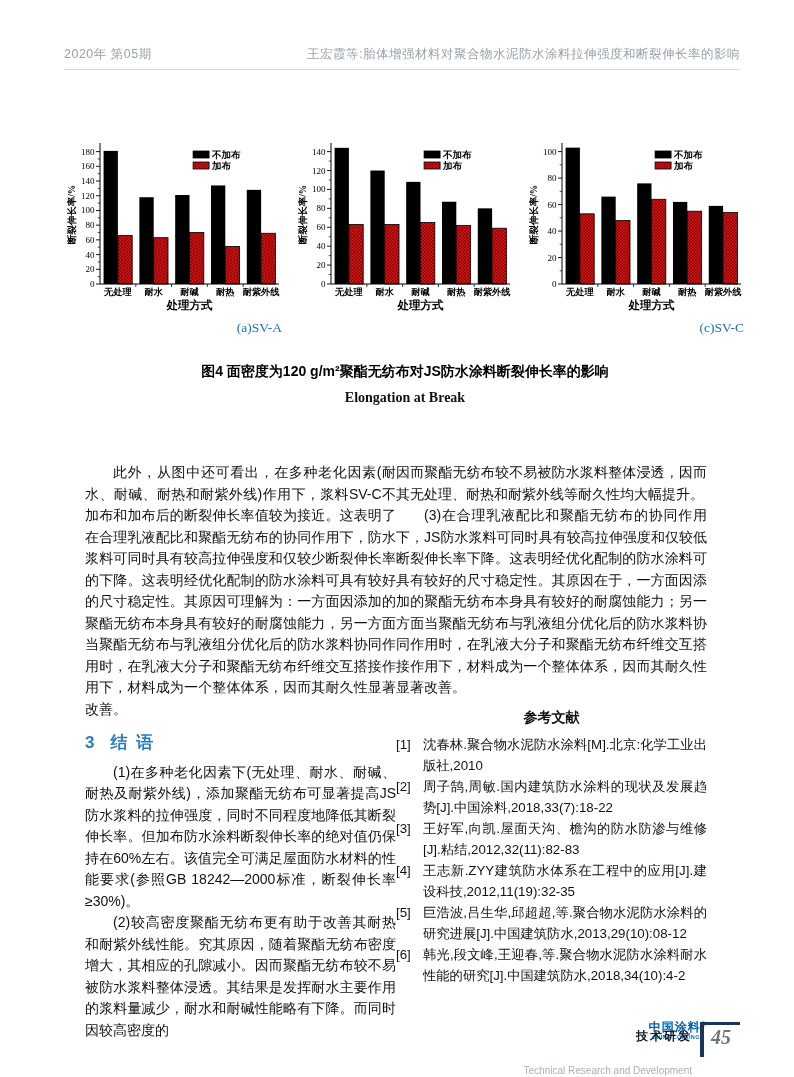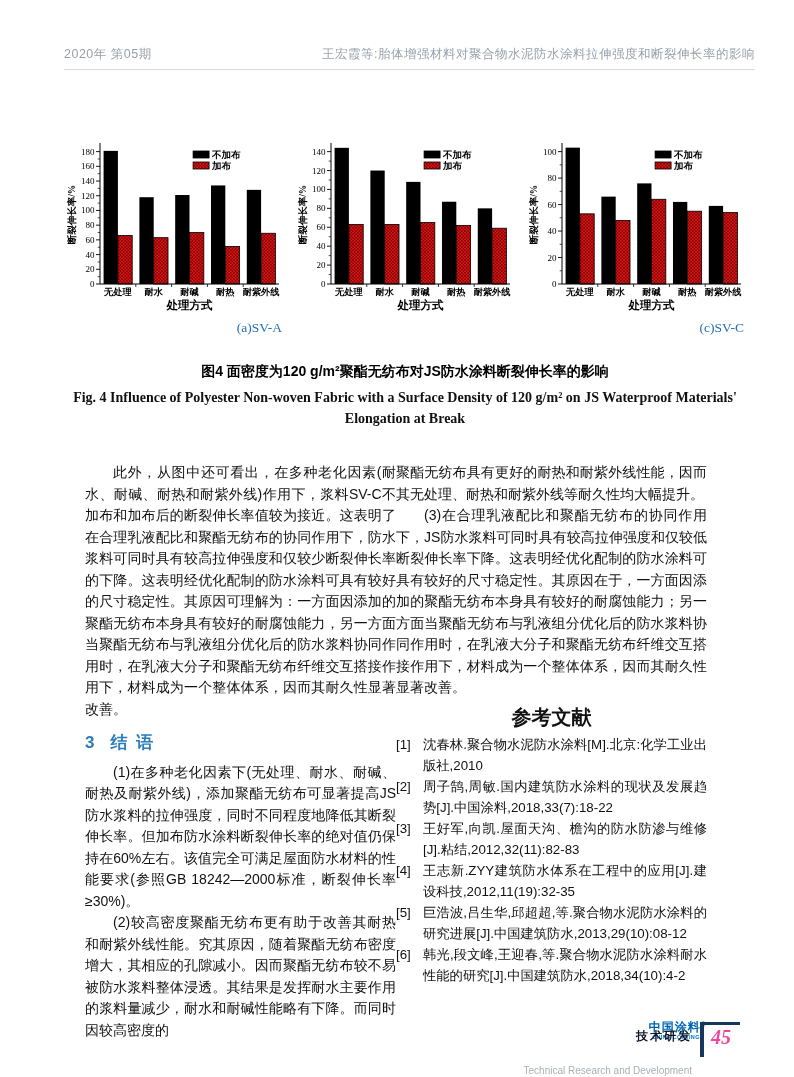--- a/index.html
+++ b/index.html
@@ -1,58 +1,58 @@
 <!DOCTYPE html>
 <html><head>
 <meta charset="utf-8">
 <style>
   html,body{margin:0;padding:0;background:#ffffff;}
   body{font-family:"Liberation Sans",sans-serif;color:#111;}
   .page{position:relative;width:794px;height:1077px;background:#fff;margin:0 auto;overflow:hidden;}
 
   
-  .hdr{position:absolute;top:46px;left:64px;right:39px;}
+  .hdr{position:absolute;top:46px;left:64px;right:54px;}
   .hdr-row{display:flex;justify-content:space-between;align-items:baseline;font-size:12.5px;color:#98a1a9;letter-spacing:.5px;}
   .hdr-rule{margin-top:6px;border-bottom:1px solid #d7dbdе;border-bottom:1px solid #d9dcdf;}
 
   
   .figure{position:absolute;top:140px;left:66px;right:50px;}
   .charts{display:flex;justify-content:space-between;}
   .chart-box{width:216px;}
   .chart-box svg{display:block;width:216px;height:178px;font-family:"Liberation Serif",serif;}
   .subcap{text-align:right;padding-left:26px;margin-top:2px;font-size:13.5px;color:#1e6fb5;font-family:"Liberation Serif",serif;}
   .cap-zh{margin-top:27px;text-align:center;font-size:14px;font-weight:bold;color:#000;}
   .cap-en{margin-top:6px;text-align:center;font-size:14px;font-weight:bold;font-family:"Liberation Serif",serif;line-height:21px;}
 
   
   .cols{position:absolute;top:462px;left:85px;width:636px;display:flex;}
   .col{width:311px;font-size:14px;line-height:21.5px;text-align:justify;}
   .col p{margin:0;}
   .p-indent{text-indent:2em;}
   .sec-h{color:#2a7cbd;font-weight:bold;font-size:17px;margin:12px 0 8px 0;display:flex;gap:14px;letter-spacing:2px;}
-  .refs-h{text-align:center;font-weight:bold;font-size:20px;margin:8px 0 6px 0;}
+  .refs-h{text-align:center;font-weight:bold;font-size:14px;margin:8px 0 6px 0;}
   .refs{list-style:none;margin:0;padding:0;font-size:13.3px;line-height:21px;}
   .refs li{display:flex;margin:0;}
   .ref-num{flex:0 0 27px;}
   .ref-txt{flex:1;text-align:justify;}
   .right-col{position:relative;}
 
   
   .logo{position:absolute;right:0;bottom:1px;text-align:center;line-height:1;}
   .logo-zh{color:#0065b3;font-weight:bold;font-size:12px;letter-spacing:1px;}
   .logo-reg{font-size:7px;vertical-align:top;color:#0065b3;}
   .logo-en{color:#0073c5;font-size:5.5px;font-weight:bold;margin-top:2px;letter-spacing:.3px;}
 
   
   .footer{position:absolute;top:1022px;right:54px;display:flex;align-items:flex-start;gap:8px;}
   .f-txt{text-align:right;margin-top:6px;}
   .f-zh{color:#0f172a;font-size:12px;font-weight:bold;letter-spacing:2px;}
   .f-en{color:#aab0b5;font-size:10px;margin-top:20px;}
   .f-num{border-top:3px solid #17365d;border-left:4px solid #17365d;padding:1px 9px 8px 7px;
-         color:#ec4899;font-family:"Liberation Serif",serif;font-style:italic;font-weight:bold;font-size:20px;}
+         color:#737373;font-family:"Liberation Serif",serif;font-style:italic;font-weight:bold;font-size:20px;}
 </style>
 </head>
 <body>
 
 <div class="page">
 
   <div class="hdr">
     <div class="hdr-row">
       <span>2020年 第05期</span>
       <span>王宏霞等:胎体增强材料对聚合物水泥防水涂料拉伸强度和断裂伸长率的影响</span>
@@ -240,37 +240,36 @@
             <rect x="127.08" y="11" width="16" height="7" fill="#000000" stroke="#000" stroke-width="0.8"></rect>
             <text x="146.07999999999998" y="17.5" font-size="9.5" font-weight="bold" fill="#000">不加布</text>
             <rect x="127.08" y="22" width="16" height="7" fill="url(#h2)" stroke="#000" stroke-width="0.8"></rect>
             <text x="146.07999999999998" y="28.5" font-size="9.5" font-weight="bold" fill="#000">加布</text>
           </svg>
         <div class="subcap">(c)SV-C</div>
       </div>
     </div>
     <div class="cap-zh">图4 面密度为120 g/m²聚酯无纺布对JS防水涂料断裂伸长率的影响</div>
     <div class="cap-en">
-      <div>Fig. 4  Influence of Polyester Non-woven Fabric with a Surface Density of 120 g/m² on JS Waterproof Materials'</div>
       <div>Elongation at Break</div>
     </div>
   </div>
 
   <div class="cols">
     <div class="col">
       <p class="p-indent">此外，从图中还可看出，在多种老化因素(耐水、耐碱、耐热和耐紫外线)作用下，浆料SV-C不加布和加布后的断裂伸长率值较为接近。这表明了在合理乳液配比和聚酯无纺布的协同作用下，防水浆料可同时具有较高拉伸强度和仅较少断裂伸长率的下降。这表明经优化配制的防水涂料可具有较好的尺寸稳定性。其原因可理解为：一方面因添加的聚酯无纺布本身具有较好的耐腐蚀能力，另一方面当聚酯无纺布与乳液组分优化后的防水浆料协同作用时，在乳液大分子和聚酯无纺布纤维交互搭接作用下，材料成为一个整体体系，因而其耐久性显著改善。</p>
       <div class="sec-h">
         <span>3</span>
         <span>结  语</span>
       </div>
       <p class="p-indent">(1)在多种老化因素下(无处理、耐水、耐碱、耐热及耐紫外线)，添加聚酯无纺布可显著提高JS防水浆料的拉伸强度，同时不同程度地降低其断裂伸长率。但加布防水涂料断裂伸长率的绝对值仍保持在60%左右。该值完全可满足屋面防水材料的性能要求(参照GB 18242—2000标准，断裂伸长率≥30%)。</p>
       <p class="p-indent">(2)较高密度聚酯无纺布更有助于改善其耐热和耐紫外线性能。究其原因，随着聚酯无纺布密度增大，其相应的孔隙减小。因而聚酯无纺布较不易被防水浆料整体浸透。其结果是发挥耐水主要作用的浆料量减少，耐水和耐碱性能略有下降。而同时因较高密度的</p>
     </div>
     <div class="col right-col">
-      <p>聚酯无纺布具有更好的耐热和耐紫外线性能，因而其无处理、耐热和耐紫外线等耐久性均大幅提升。</p>
+      <p>因而聚酯无纺布较不易被防水浆料整体浸透，因而其无处理、耐热和耐紫外线等耐久性均大幅提升。</p>
       <p class="p-indent">(3)在合理乳液配比和聚酯无纺布的协同作用下，JS防水浆料可同时具有较高拉伸强度和仅较低断裂伸长率下降。这表明经优化配制的防水涂料可具有较好的尺寸稳定性。其原因在于，一方面因添加的聚酯无纺布本身具有较好的耐腐蚀能力；另一方面当聚酯无纺布与乳液组分优化后的防水浆料协同作用时，在乳液大分子和聚酯无纺布纤维交互搭接作用下，材料成为一个整体体系，因而其耐久性显著改善。</p>
       <div class="refs-h">参考文献</div>
       <ul class="refs">
         <li>
           <span class="ref-num">[1]</span>
           <span class="ref-txt">沈春林.聚合物水泥防水涂料[M].北京:化学工业出版社,2010</span>
         </li>
         <li>
           <span class="ref-num">[2]</span>
           <span class="ref-txt">周子鹄,周敏.国内建筑防水涂料的现状及发展趋势[J].中国涂料,2018,33(7):18-22</span>

